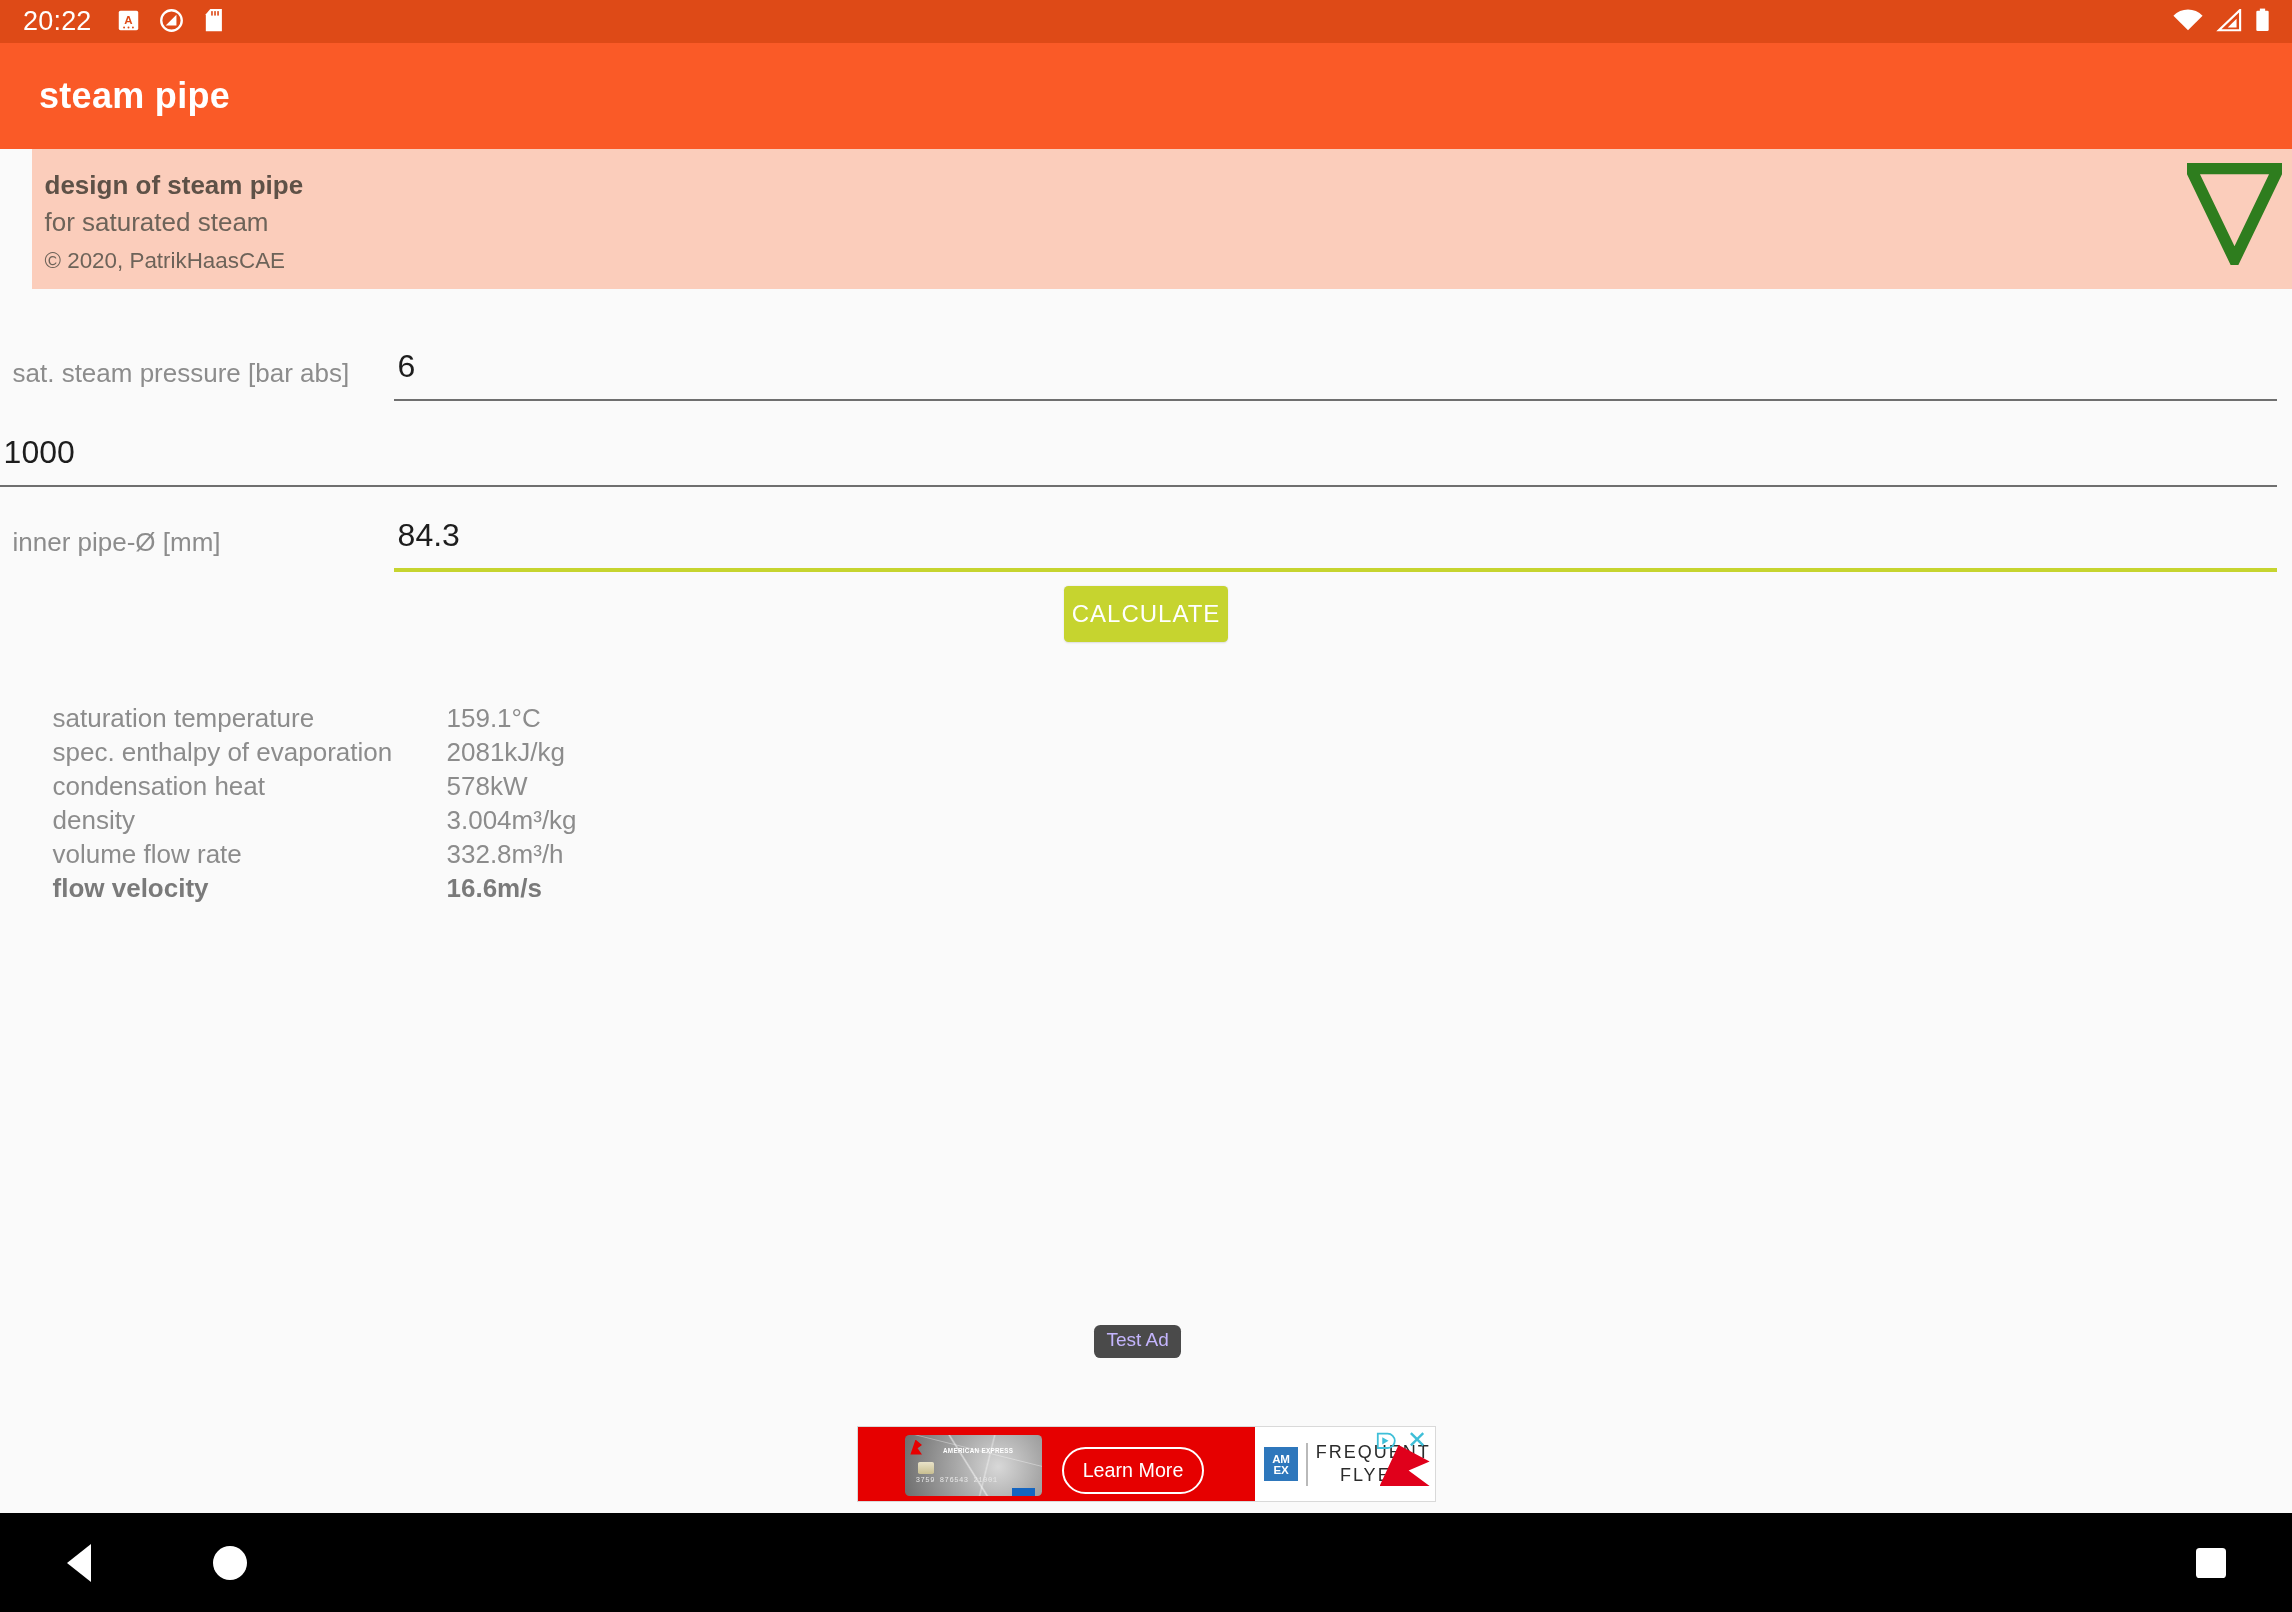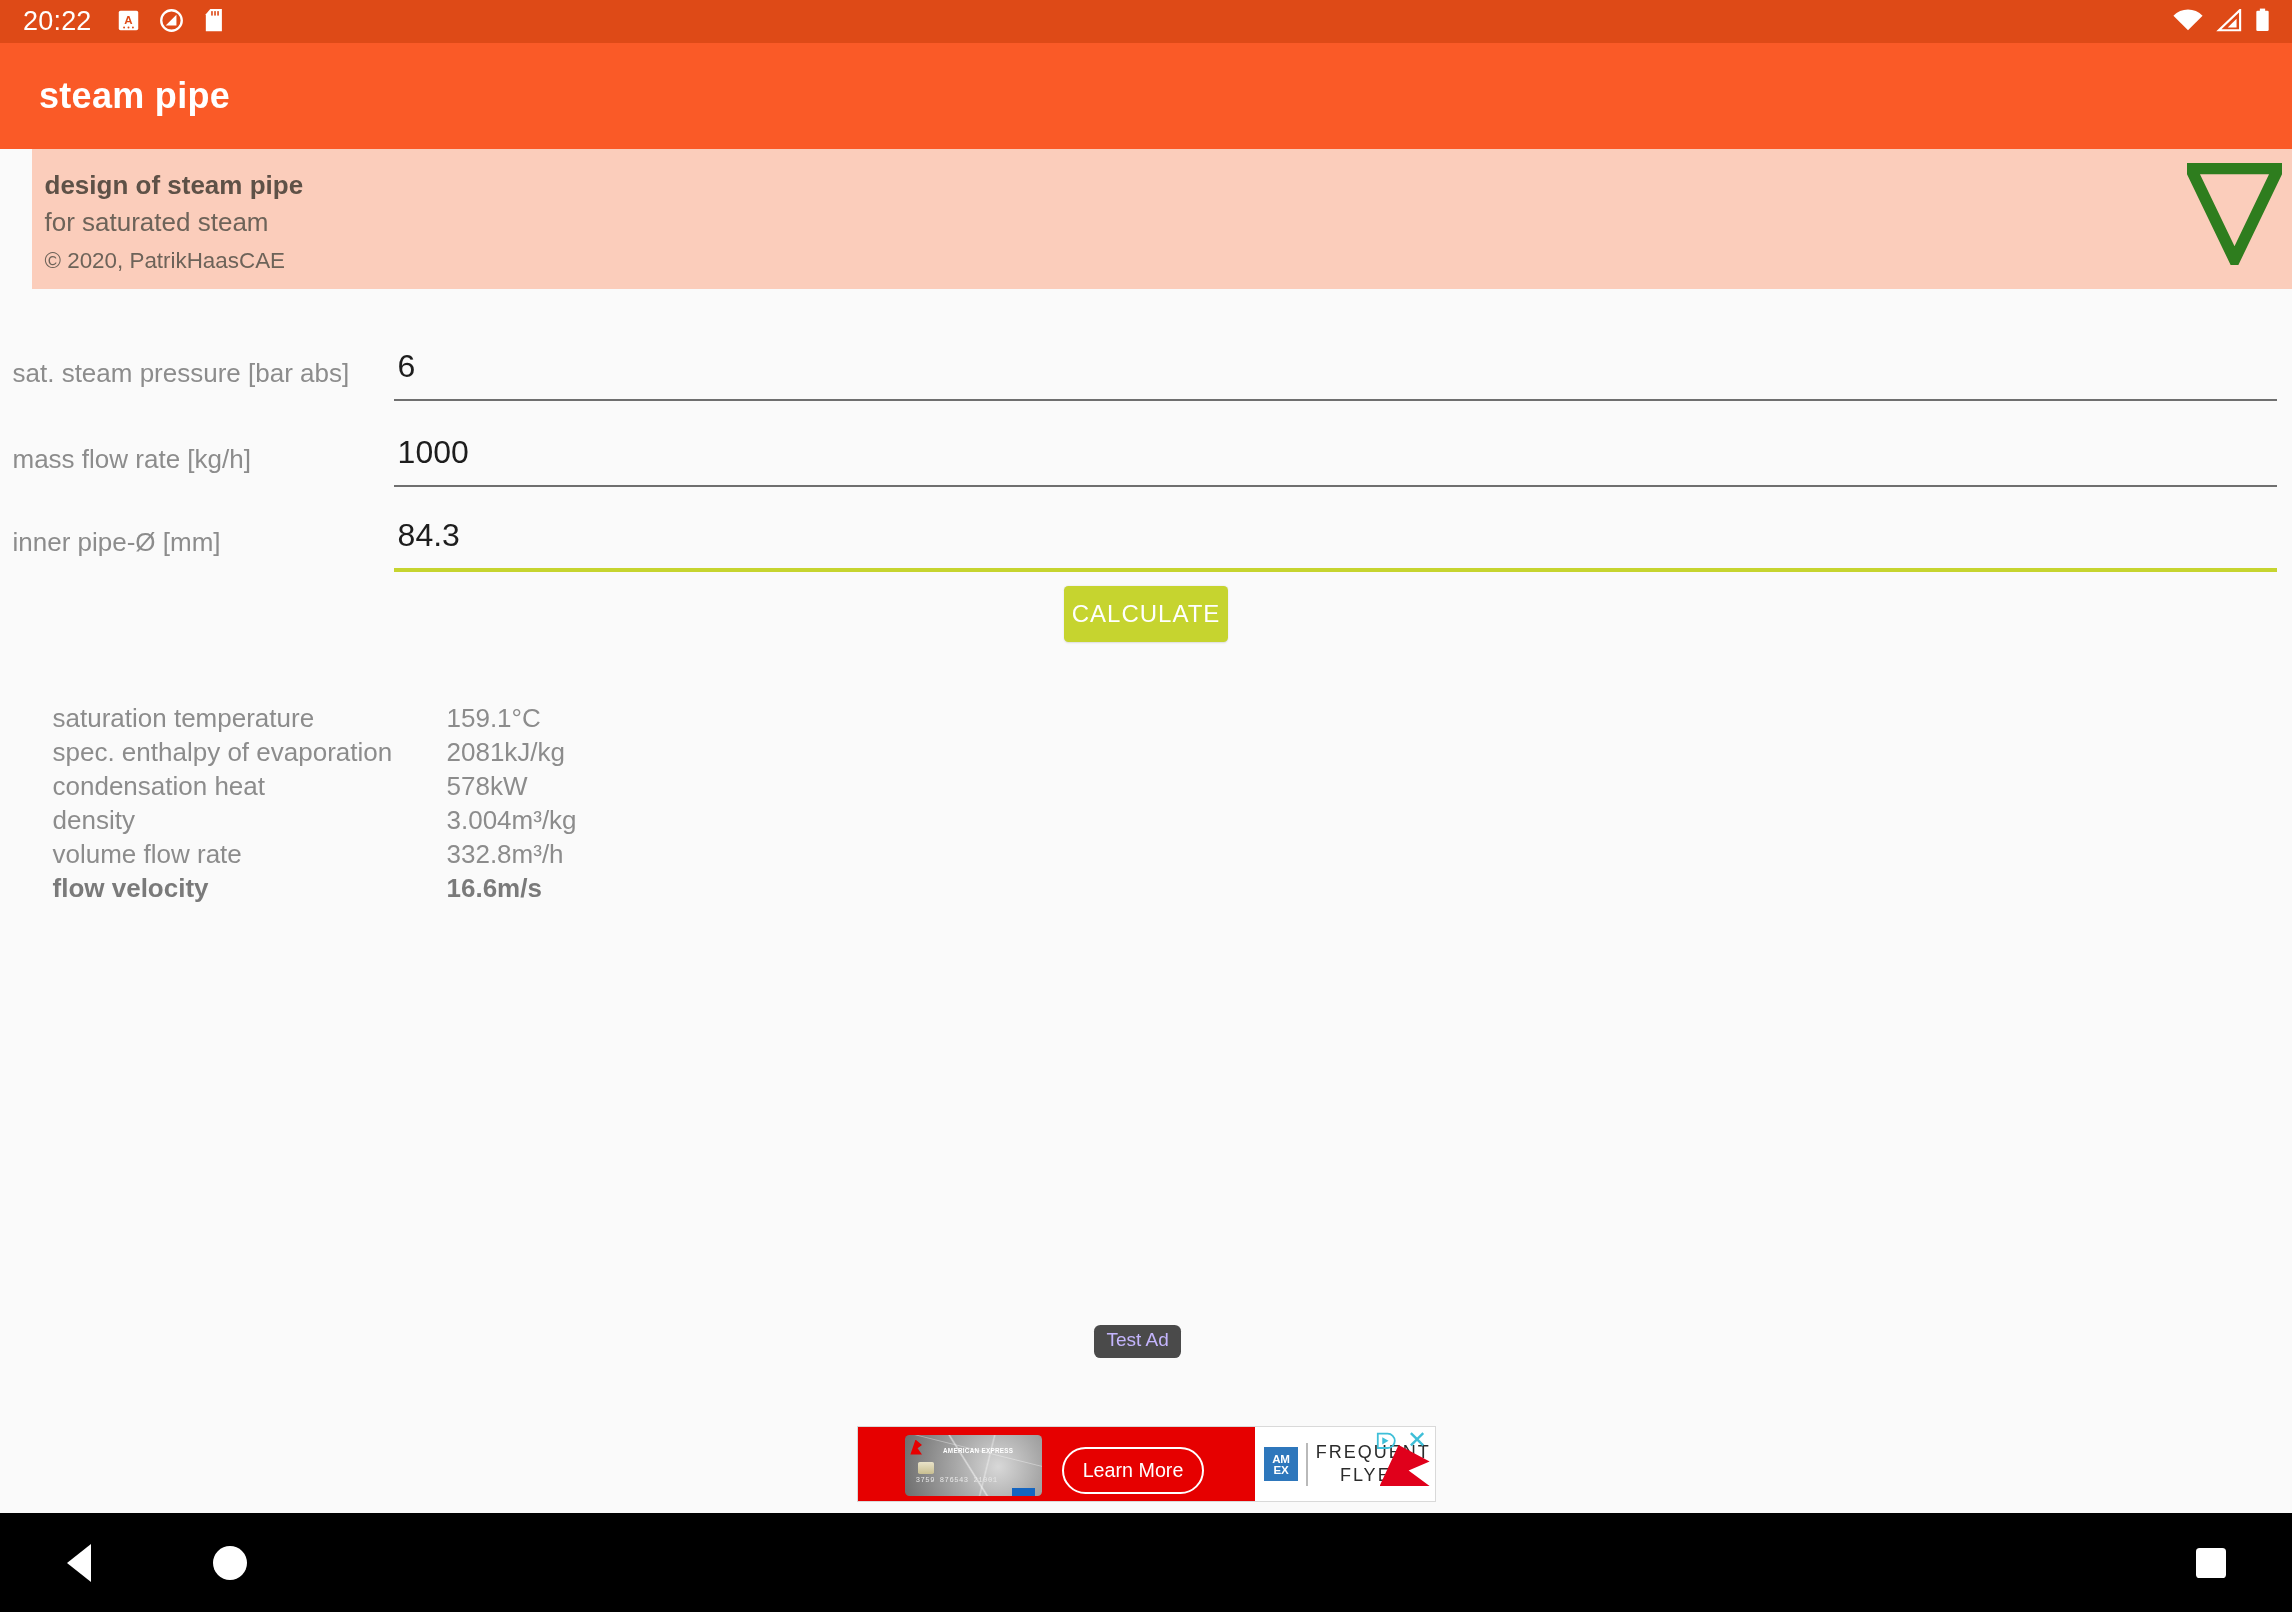--- a/index.html
+++ b/index.html
@@ -496,21 +496,20 @@
 
     <div class="field-row" style="top:39px">
       <div class="field-label">sat. steam pressure [bar abs]</div>
       <div class="field-input-wrap">
         <input class="field-value" type="text" value="6" style="">
         <div class="underline"></div>
       </div>
     </div>
 
     <div class="field-row" style="top:125px">
-      <div class="field-label">mass flow rate [kg/h]</div>
       <div class="field-input-wrap">
         <input class="field-value" type="text" value="1000" style="">
         <div class="underline"></div>
       </div>
     </div>
 
     <div class="field-row" style="top:208px">
       <div class="field-label">inner pipe-Ø [mm]</div>
       <div class="field-input-wrap">
         <input class="field-value" type="text" value="84.3" style="">

